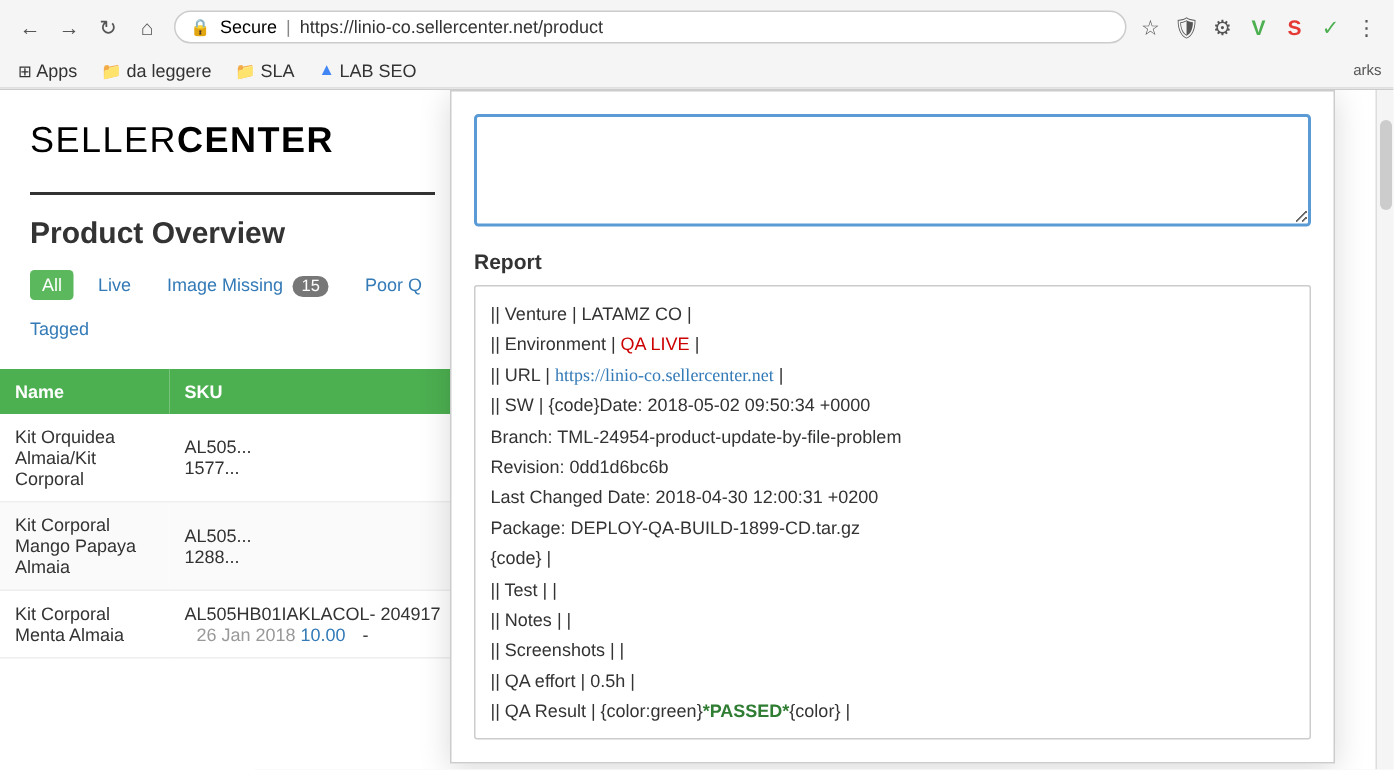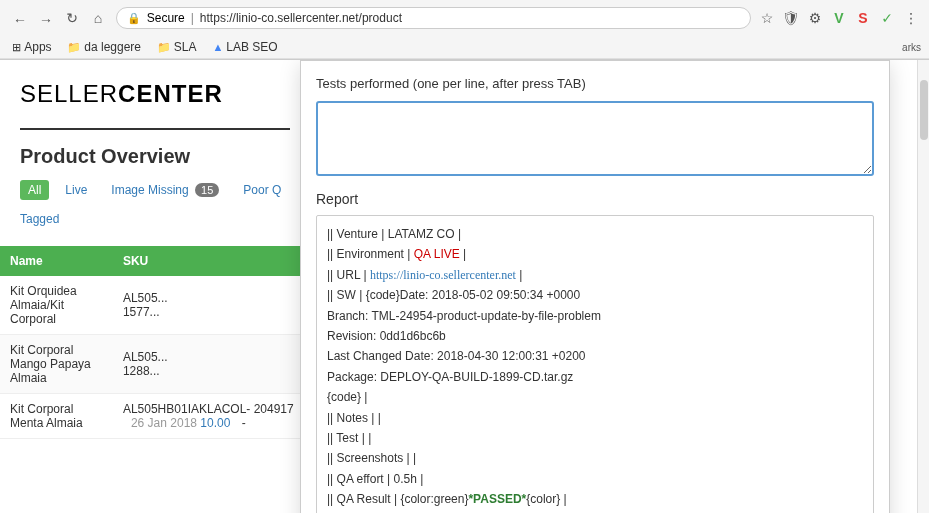--- a/index.html
+++ b/index.html
@@ -193,21 +193,21 @@
       border: 2px solid #5b9bd5;
       border-radius: 3px;
       padding: 6px;
       font-size: 12px;
       resize: vertical;
       outline: none;
       margin-bottom: 12px;
     }
     .modal-report-label {
       font-size: 14px;
-      font-weight: normal;
+      font-weight: bold;
       color: #333;
       margin-bottom: 8px;
     }
     .report-content {
       width: 100%;
       border: 1px solid #ccc;
       border-radius: 2px;
       padding: 8px 10px;
       font-size: 12px;
       line-height: 1.7;
@@ -331,36 +331,35 @@
             <span style="margin-left:8px; color:#999;">26 Jan 2018</span>
             <a class="price-link">10.00</a>
             <span style="margin-left:8px;">-</span>
           </td>
         </tr>
       </tbody>
     </table>
   </div>
 
   <div class="modal-overlay">
-    <div class="modal-title">Tests performed (one per line, after press TAB)</div>
     <textarea class="modal-textarea" style=""></textarea>
 
     <div class="modal-report-label">Report</div>
     <div class="report-content">
       <span class="report-line">|| Venture | LATAMZ CO |</span>
       <span class="report-line">|| Environment | <span class="report-value-red">QA LIVE</span> |</span>
       <span class="report-line">|| URL | <span class="report-value-blue">https://linio-co.sellercenter.net</span> |</span>
       <span class="report-line">|| SW | {code}Date: 2018-05-02 09:50:34 +0000</span>
       <span class="report-line">Branch: TML-24954-product-update-by-file-problem</span>
       <span class="report-line">Revision: 0dd1d6bc6b</span>
       <span class="report-line">Last Changed Date: 2018-04-30 12:00:31 +0200</span>
       <span class="report-line">Package: DEPLOY-QA-BUILD-1899-CD.tar.gz</span>
       <span class="report-line">{code} |</span>
+      <span class="report-line">|| Test | |</span>
       <span class="report-line">|| Notes | |</span>
-      <span class="report-line">|| Test | |</span>
       <span class="report-line">|| Screenshots | |</span>
       <span class="report-line">|| QA effort | 0.5h |</span>
       <span class="report-line">|| QA Result | {color:green}<span class="report-value-green">*PASSED*</span>{color} |</span>
     </div>
   </div>
 
   <div class="scrollbar-area">
     <div class="scrollbar-thumb"></div>
   </div>
 

